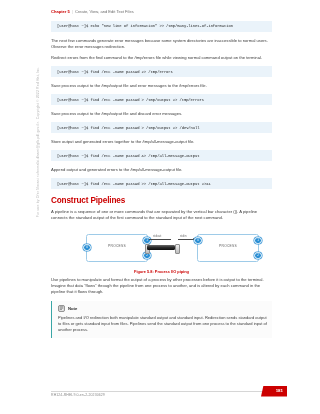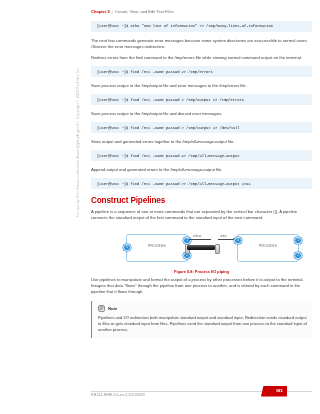--- a/index.html
+++ b/index.html
@@ -1,20 +1,20 @@
 <!DOCTYPE html>
 <html><head>
 <meta charset="utf-8">
 <style>
   html,body{margin:0;padding:0;}
   body{
     width:320px;height:414px;background:#ffffff;overflow:hidden;
     font-family:"Liberation Sans",sans-serif;color:#2b2b2b;position:relative;
   }
-  .page{position:absolute;inset:0;margin-left:40px;}
+  .page{position:absolute;inset:0;}
 
   
   .watermark{
     position:absolute;left:-57px;top:140px;width:190px;
     transform:rotate(-90deg);transform-origin:center center;
     font-size:3.4px;letter-spacing:.18px;color:#b9b9b9;white-space:nowrap;
     text-align:center;
   }
 
   

